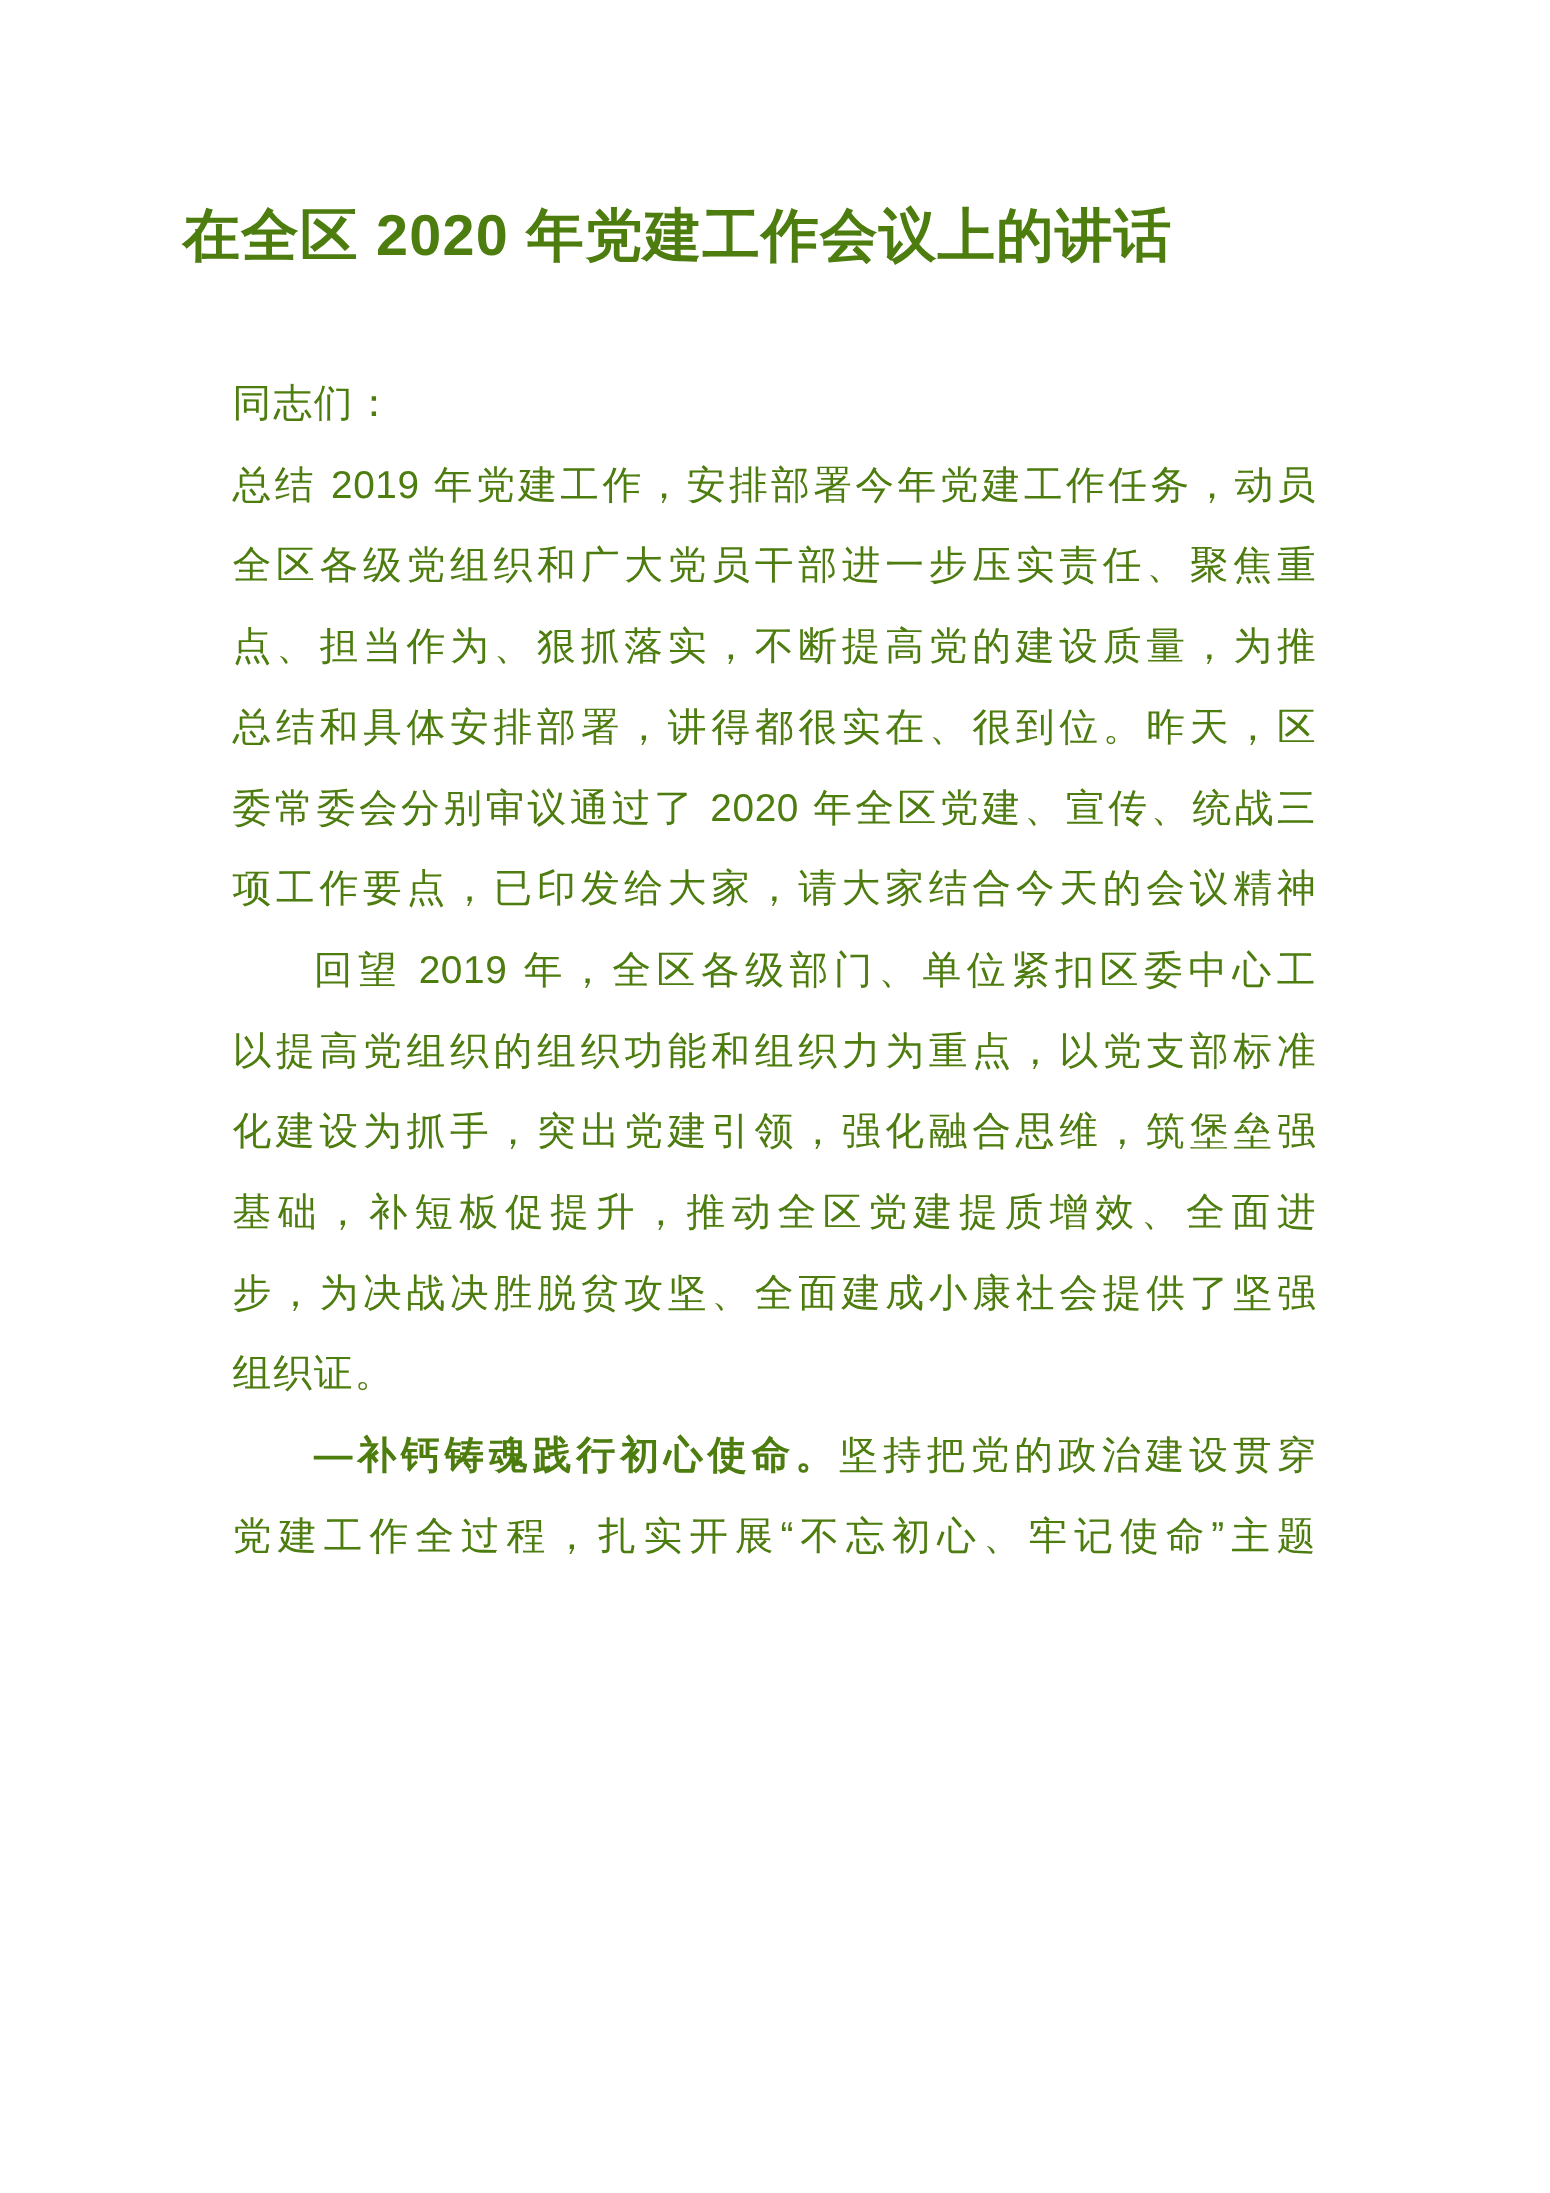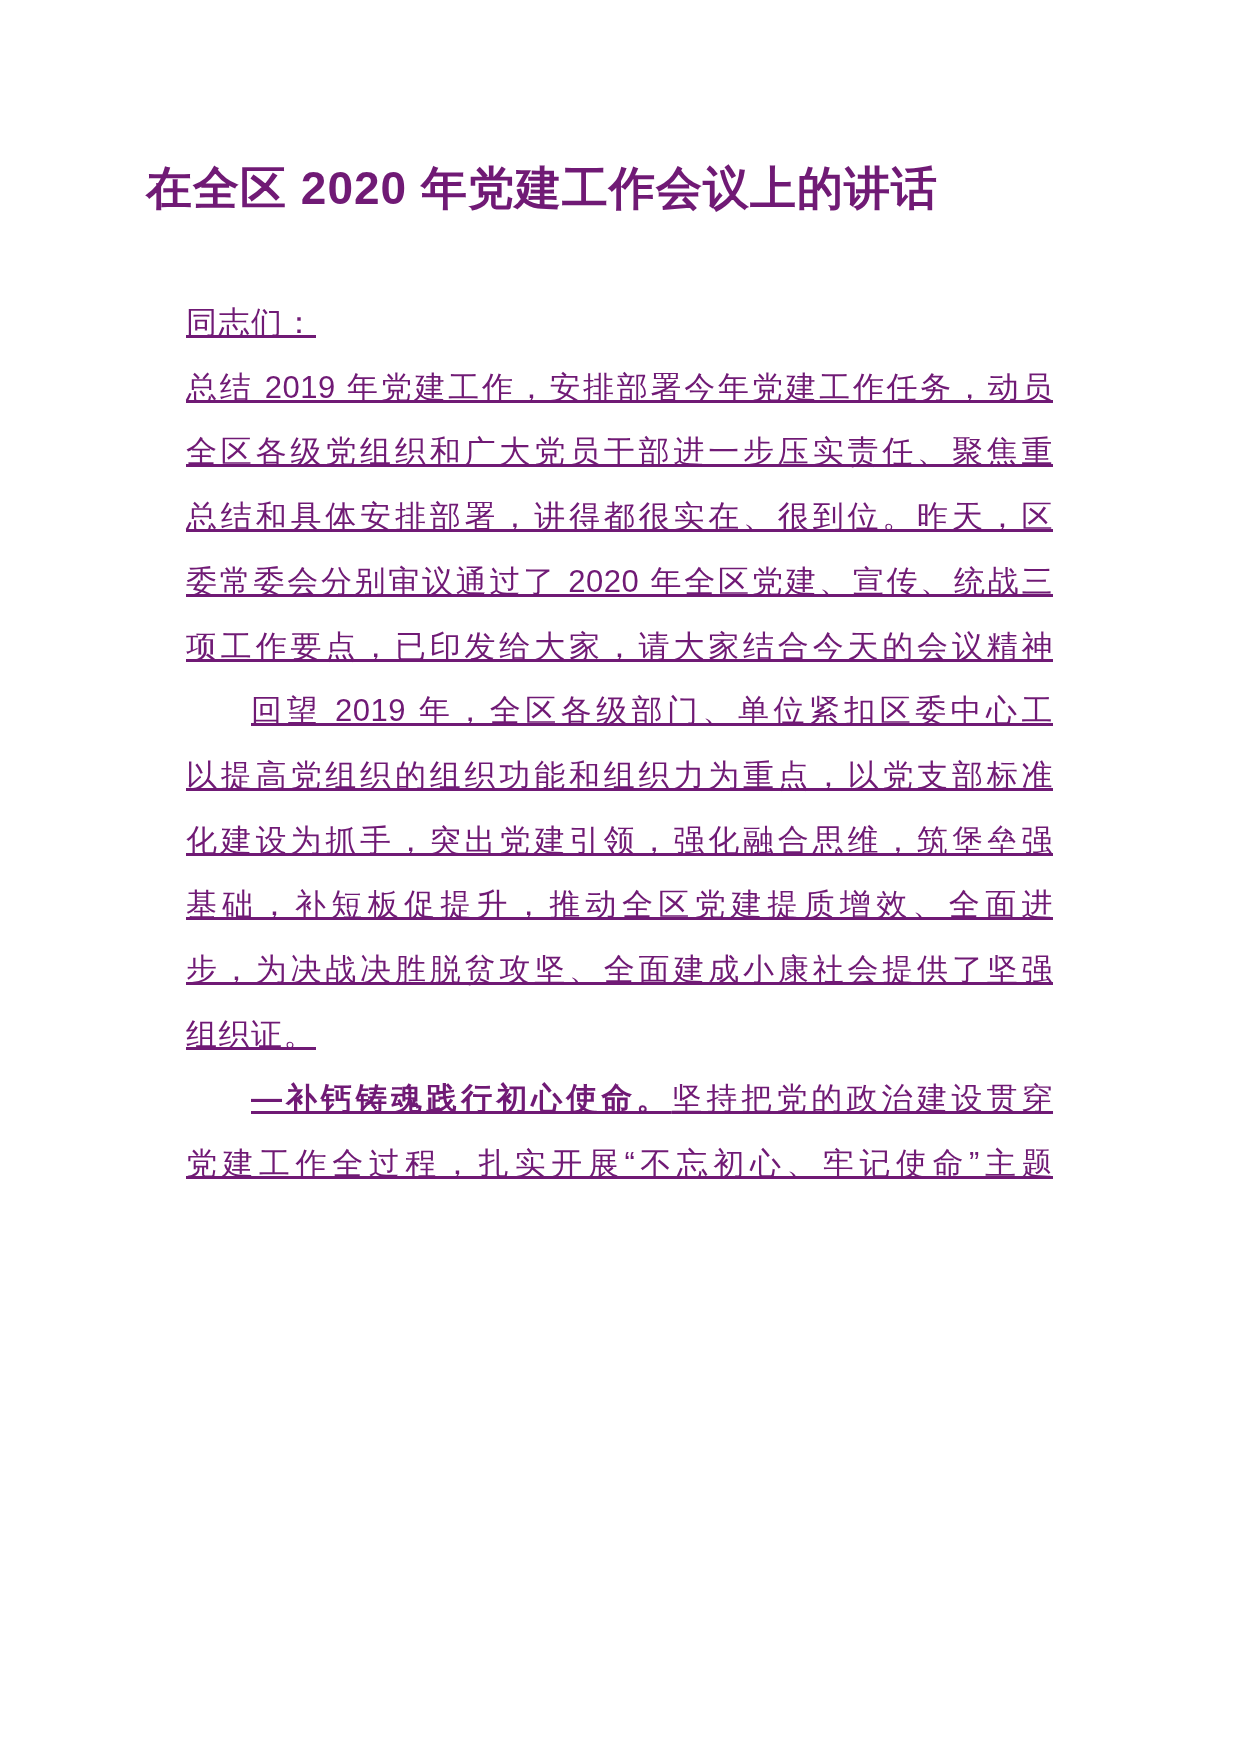--- a/index.html
+++ b/index.html
@@ -5,21 +5,21 @@
   html, body {
     margin: 0;
     padding: 0;
     background: #ffffff;
   }
   .page {
     position: relative;
     width: 1084px;
     height: 1754px;
     background: #ffffff;
-    color: #701a75;
+    color: #4d7c0f;
     font-family: "Liberation Sans", sans-serif;
     overflow: hidden;
   }
   .doc-title {
     position: absolute;
     left: 0;
     top: 158px;
     width: 100%;
     margin: 0;
     text-align: center;
@@ -28,21 +28,20 @@
     letter-spacing: 1px;
     white-space: nowrap;
   }
   .doc-body {
     position: absolute;
     left: 186px;
     top: 291px;
     width: 867px;
     font-size: 31px;
     line-height: 64.7px;
-    text-decoration: underline;
   }
   .line {
     text-align: justify;
     text-align-last: justify;
     text-justify: inter-character;
     letter-spacing: 0.5px;
   }
   .line.no-stretch {
     text-align: left;
     text-align-last: left;
@@ -57,20 +56,21 @@
 </style>
 </head>
 <body>
 
 <div class="page">
   <h1 class="doc-title">在全区 2020 年党建工作会议上的讲话</h1>
   <div class="doc-body" id="doc-body">
       <div class="line no-stretch"><span>同志们：</span></div>
       <div class="line"><span>总结 2019 年党建工作，安排部署今年党建工作任务，动员</span></div>
       <div class="line"><span>全区各级党组织和广大党员干部进一步压实责任、聚焦重</span></div>
+      <div class="line"><span>点、担当作为、狠抓落实，不断提高党的建设质量，为推</span></div>
       <div class="line"><span>总结和具体安排部署，讲得都很实在、很到位。昨天，区</span></div>
       <div class="line"><span>委常委会分别审议通过了 2020 年全区党建、宣传、统战三</span></div>
       <div class="line"><span>项工作要点，已印发给大家，请大家结合今天的会议精神</span></div>
       <div class="line indent"><span>回望 2019 年，全区各级部门、单位紧扣区委中心工</span></div>
       <div class="line"><span>以提高党组织的组织功能和组织力为重点，以党支部标准</span></div>
       <div class="line"><span>化建设为抓手，突出党建引领，强化融合思维，筑堡垒强</span></div>
       <div class="line"><span>基础，补短板促提升，推动全区党建提质增效、全面进</span></div>
       <div class="line"><span>步，为决战决胜脱贫攻坚、全面建成小康社会提供了坚强</span></div>
       <div class="line no-stretch"><span>组织证。</span></div>
       <div class="line indent"><span class="seg-bold">—补钙铸魂践行初心使命。</span><span>坚持把党的政治建设贯穿</span></div>

